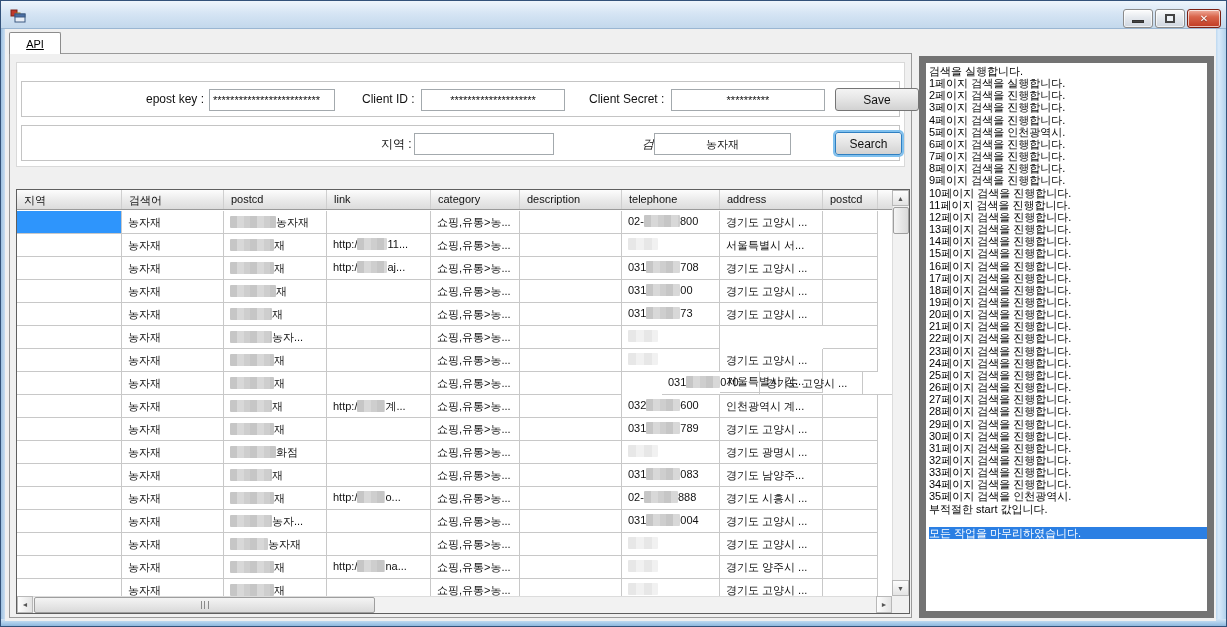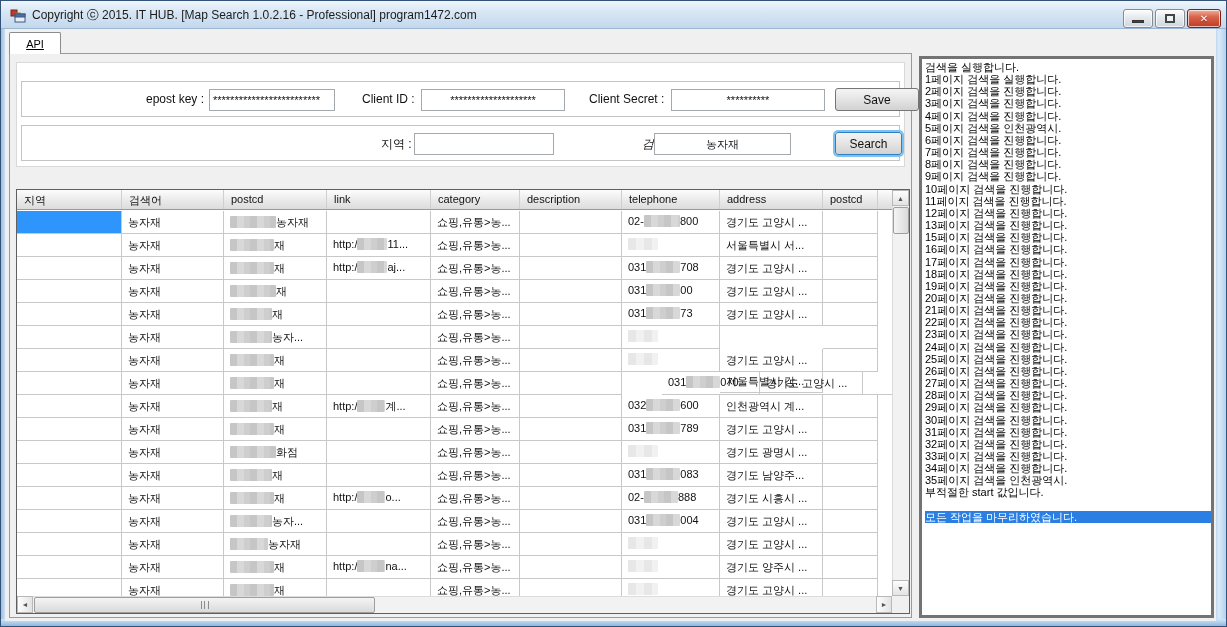--- a/index.html
+++ b/index.html
@@ -65,37 +65,36 @@
     color:#555; font-size:7px; display:flex; align-items:center; justify-content:center; }
   .hscroll .sb-btn { height:17px; width:16px; background:linear-gradient(90deg,#fdfdfd,#e3e3e3); }
   .vthumb { position:absolute; left:0; top:17px; width:16px; height:27px; background:linear-gradient(90deg,#f4f4f4,#dadada); border:1px solid #9e9e9e; border-radius:2px; }
   .hthumb { position:absolute; left:17px; top:0; width:341px; height:16px; background:linear-gradient(#f4f4f4,#dadada); border:1px solid #9e9e9e; border-radius:2px;
     display:flex; align-items:center; justify-content:center; }
   .grip { width:8px; height:8px; border-left:1px solid #8b8b8b; border-right:1px solid #8b8b8b; }
   .grip i { display:block; width:0; height:8px; border-left:1px solid #8b8b8b; margin:0 auto; }
   .sb-corner { position:absolute; right:0; bottom:0; width:17px; height:17px; background:#f0f0f0; }
 
   
-  .logbox { position:absolute; left:914px; top:27px; width:295px; height:562px; background:#fff; border:3px solid #737373; overflow:hidden; padding:2px 0 0 3px; }
+  .logbox { position:absolute; left:914px; top:27px; width:295px; height:562px; background:#fff; border:7px solid #737373; overflow:hidden; padding:2px 0 0 3px; }
   .log-line { font-size:11px; line-height:12.15px; color:#000; white-space:nowrap; }
   .log-final { font-size:11px; line-height:12.15px; color:#fff; background:#2b7fe3; white-space:nowrap; margin-right:-3px; }
 </style>
 </head>
 <body>
 
 <div class="window">
 
   <div class="titlebar">
     <svg class="app-icon" viewBox="0 0 16 16">
       <rect x="1" y="2" width="6" height="6" fill="#c0392b" stroke="#7d241a"></rect>
       <rect x="6" y="5" width="4" height="4" fill="#e8c245" stroke="#9a7d1e"></rect>
       <rect x="5" y="6" width="10" height="8" fill="#e8eef6" stroke="#3c5a82"></rect>
       <rect x="5" y="6" width="10" height="3" fill="#4a6fa5" stroke="#3c5a82"></rect>
     </svg>
-    <div class="title-text">Copyright ⓒ 2015. IT HUB. [Map Search 1.0.2.16 - Professional] program1472.com</div>
     <div class="winbtn min">
         <span class="min-glyph"></span>
       </div>
     <div class="winbtn max">
         <span class="max-glyph"></span>
       </div>
     <div class="winbtn close">
         <span>✕</span>
       </div>
   </div>
@@ -359,20 +358,21 @@
           <div class="log-line">4페이지 검색을 진행합니다.</div>
           <div class="log-line">5페이지 검색을 인천광역시.</div>
           <div class="log-line">6페이지 검색을 진행합니다.</div>
           <div class="log-line">7페이지 검색을 진행합니다.</div>
           <div class="log-line">8페이지 검색을 진행합니다.</div>
           <div class="log-line">9페이지 검색을 진행합니다.</div>
           <div class="log-line">10페이지 검색을 진행합니다.</div>
           <div class="log-line">11페이지 검색을 진행합니다.</div>
           <div class="log-line">12페이지 검색을 진행합니다.</div>
           <div class="log-line">13페이지 검색을 진행합니다.</div>
+          <div class="log-line">14페이지 검색을 진행합니다.</div>
           <div class="log-line">15페이지 검색을 진행합니다.</div>
           <div class="log-line">16페이지 검색을 진행합니다.</div>
           <div class="log-line">17페이지 검색을 진행합니다.</div>
           <div class="log-line">18페이지 검색을 진행합니다.</div>
           <div class="log-line">19페이지 검색을 진행합니다.</div>
           <div class="log-line">20페이지 검색을 진행합니다.</div>
           <div class="log-line">21페이지 검색을 진행합니다.</div>
           <div class="log-line">22페이지 검색을 진행합니다.</div>
           <div class="log-line">23페이지 검색을 진행합니다.</div>
           <div class="log-line">24페이지 검색을 진행합니다.</div>

